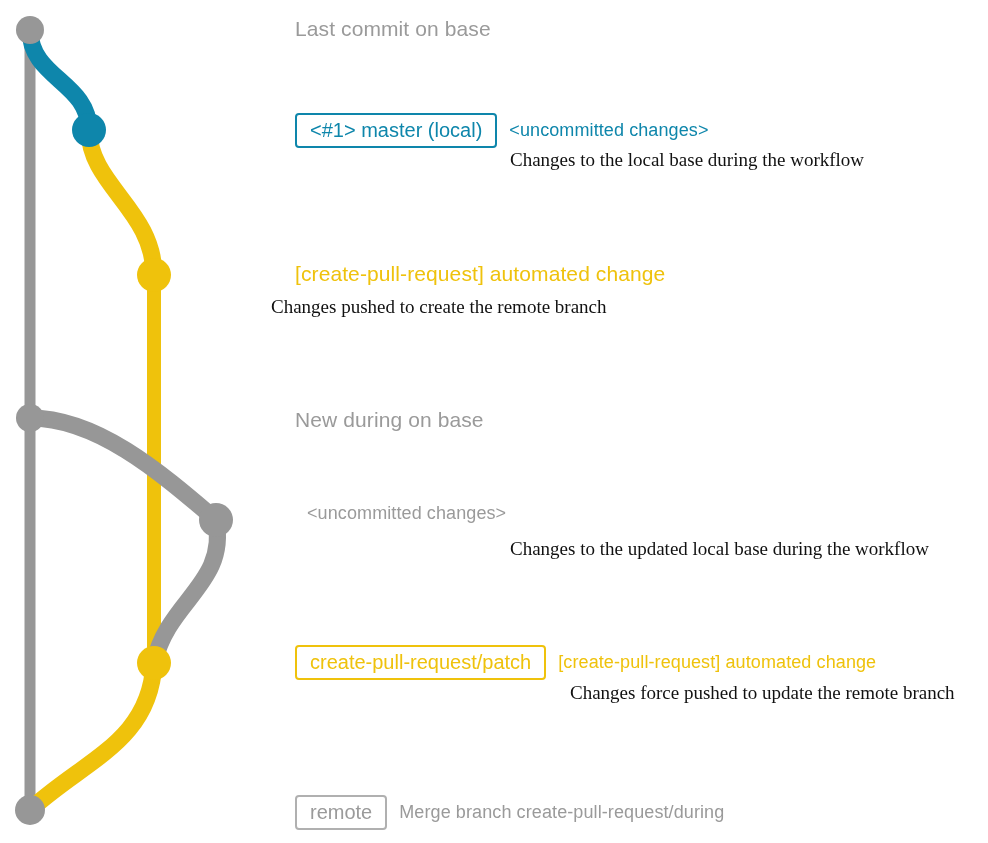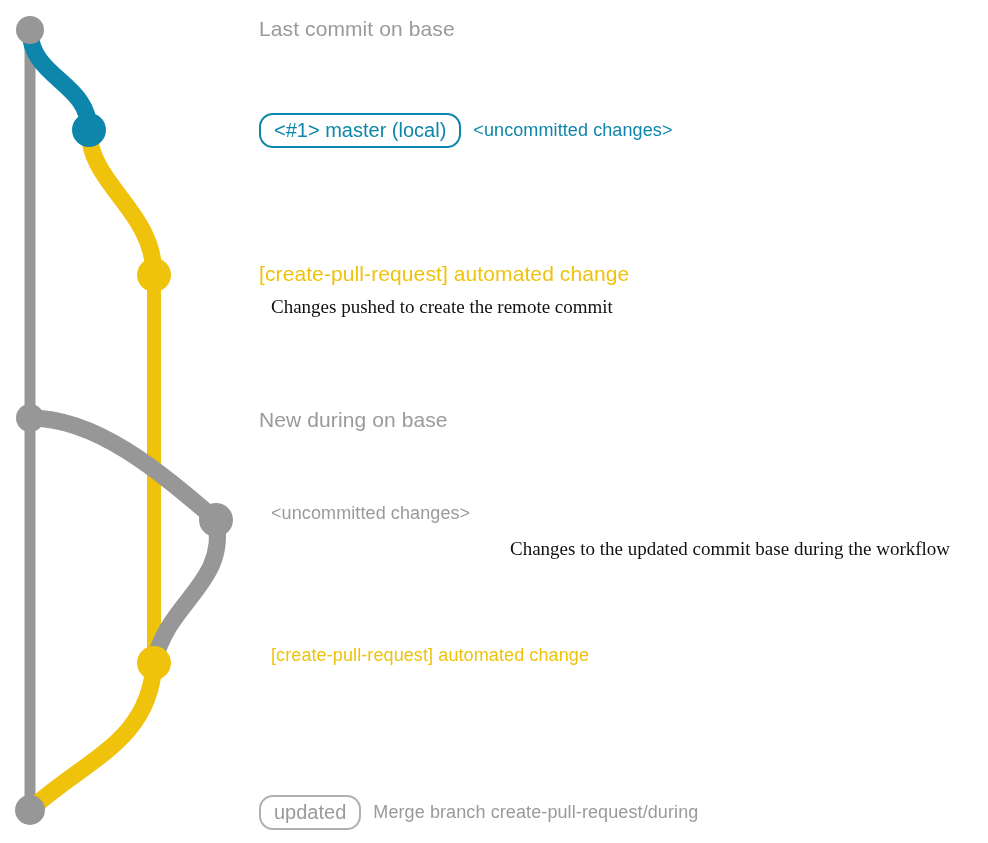--- a/index.html
+++ b/index.html
@@ -31,39 +31,40 @@
     position: absolute;
     left: 0;
     top: 0;
     width: 988px;
     height: 843px;
   }
 
   .row {
     position: absolute;
     white-space: nowrap;
+    margin-left: 36px;
   }
 
   
   .plain-title {
     font-size: 21px;
     color: #9a9a9a;
     letter-spacing: 0.1px;
   }
 
   
   .pill-row {
     display: flex;
     align-items: center;
   }
 
   .pill {
     display: inline-block;
     border: 2px solid #9a9a9a;
-    border-radius: 14px;
+    border-radius: 4px;
     padding: 5px 13px 6px;
     font-size: 20px;
     line-height: 1;
     color: #9a9a9a;
     background: #ffffff;
     box-sizing: border-box;
   }
   .pill.blue   { border-color: #0e86ab; color: #0e86ab; }
   .pill.yellow { border-color: #efc20c; color: #efc20c; }
   .pill.gray   { border-color: #b0b0b0; color: #9a9a9a; }
@@ -122,33 +123,36 @@
 </svg>
 
 <div id="annotations">
 
   <div class="row plain-title" style="left:259px; top:17px;">Last commit on base</div>
 
   <div class="row pill-row" style="left:259px; top:113px;">
     <span class="pill blue">&lt;#1&gt; master (local)</span>
     <span class="msg blue">&lt;uncommitted changes&gt;</span>
   </div>
+  <div class="desc" style="left:510px; top:149px;">Changes to the local base during the workflow</div>
 
   <div class="row subject yellow" style="left:259px; top:262px;">[create-pull-request] automated change</div>
-  <div class="desc" style="left:271px; top:296px;">Changes pushed to create the remote commit</div>
+  <div class="desc" style="left:271px; top:296px;">Changes pushed to create the remote branch</div>
 
   <div class="row plain-title" style="left:259px; top:408px;">New during on base</div>
 
   <div class="row pill-row" style="left:259px; top:503px;">
     <span class="msg gray">&lt;uncommitted changes&gt;</span>
   </div>
-  <div class="desc" style="left:510px; top:538px;">Changes to the updated commit base during the workflow</div>
+  <div class="desc" style="left:510px; top:538px;">Changes to the updated local base during the workflow</div>
 
   <div class="row pill-row" style="left:259px; top:645px;">
+    <span class="pill yellow">create-pull-request/patch</span>
     <span class="msg yellow">[create-pull-request] automated change</span>
   </div>
+  <div class="desc" style="left:570px; top:682px;">Changes force pushed to update the remote branch</div>
 
   <div class="row pill-row" style="left:259px; top:795px;">
-    <span class="pill gray">updated</span>
+    <span class="pill gray">remote</span>
     <span class="msg gray">Merge branch create-pull-request/during</span>
   </div>
 
 </div>
 
 </body></html>

